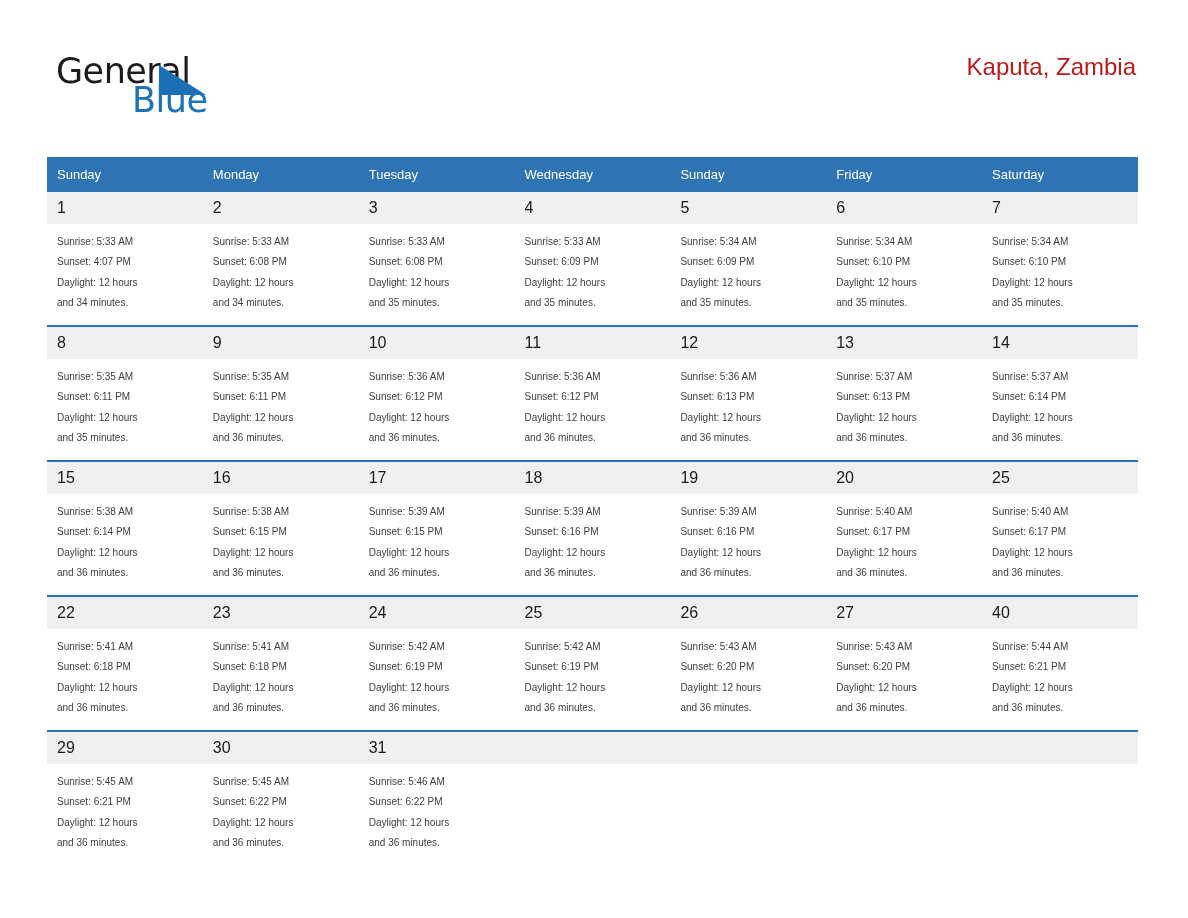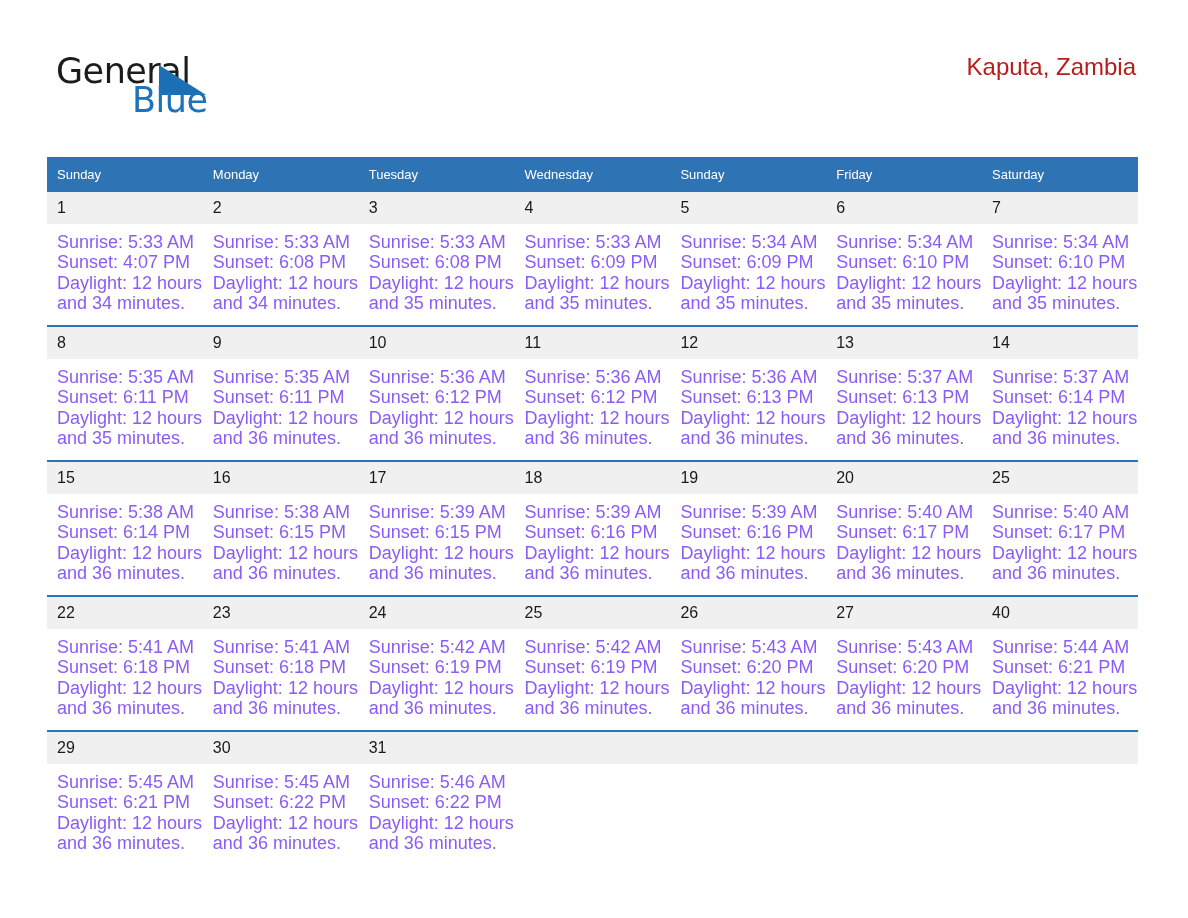--- a/index.html
+++ b/index.html
@@ -142,23 +142,23 @@
     box-sizing: content-box;
   }
   .cell.blank {
     background: #ffffff;
   }
   .cell.blank .daynum {
     background: #f0f0f0;
   }
   .info {
     padding: 8px 8px 0 10px;
-    font-size: 18px;
+    font-size: 10px;
     line-height: 20.3px;
-    color: #8b5cf6;
+    color: #404040;
   }
   .info div { white-space: nowrap; }
 </style>
 </head>
 <body>
 
 <div class="page">
 
   <div class="header">
 

